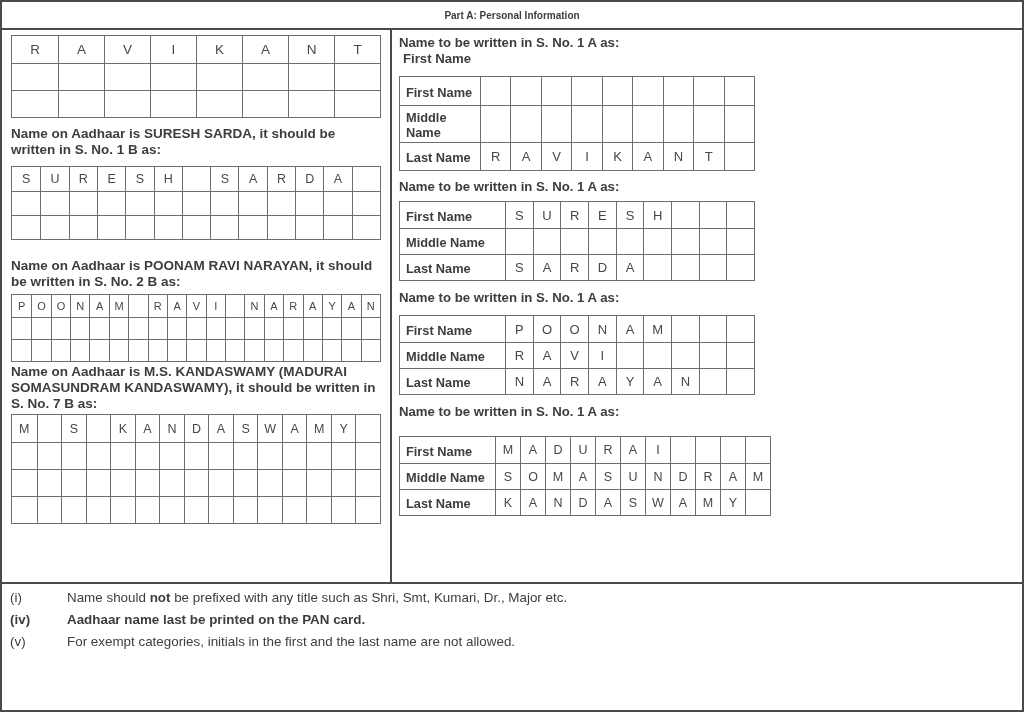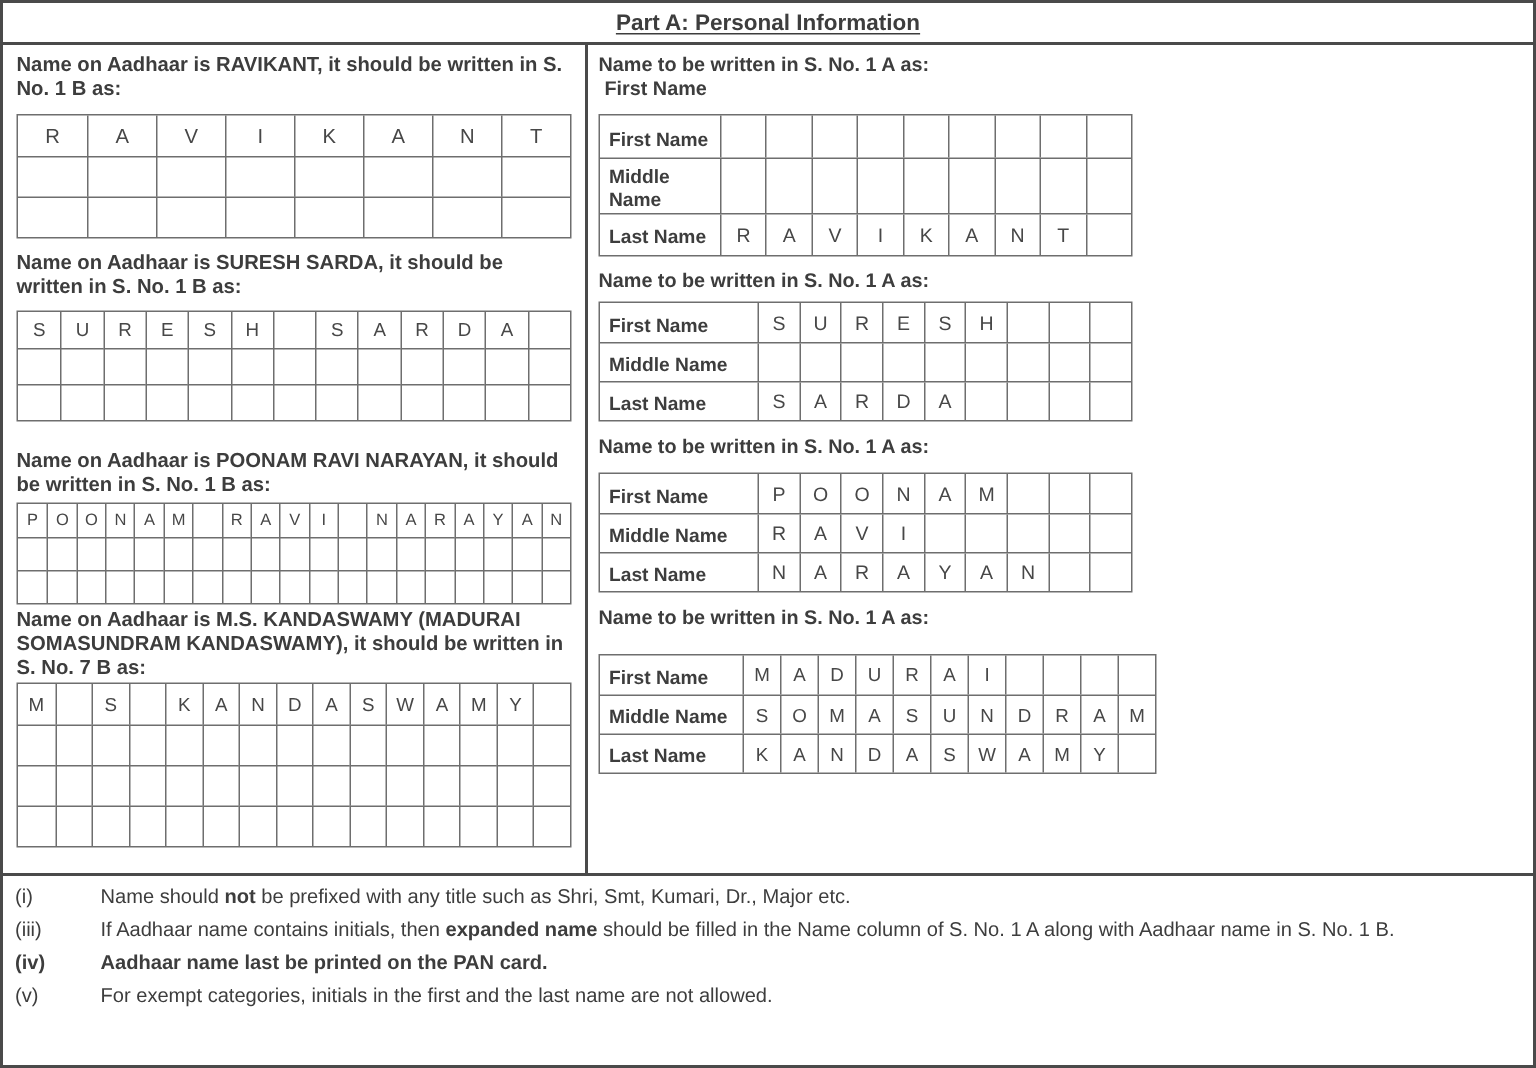--- a/index.html
+++ b/index.html
@@ -16,22 +16,21 @@
     background: #ffffff;
     border: 2px solid #4a4a4a;
     overflow: hidden;
   }
   .header {
     height: 28px;
     border-bottom: 2px solid #4a4a4a;
     display: flex; align-items: center; justify-content: center;
   }
   .title {
-    font-weight: bold; font-size: 15px;
-    text-decoration: underline;
+    font-weight: bold; font-size: 10px;
     text-underline-offset: 2px;
   }
   .main { display: flex; height: 678px; }
   .left-col {
     width: 253px; flex-shrink: 0;
     border-right: 2px solid #4a4a4a;
     padding: 7px 8px;
   }
   .left-label { font-weight: bold; font-size: 13.5px; }
   .content { flex: 1; display: flex; flex-direction: column; min-width: 0; }
@@ -90,21 +89,20 @@
 <body>
 
 <div class="page">
   <div class="header">
     <span class="title">Part A: Personal Information</span>
   </div>
   <div class="main">
     <div class="content">
       <div class="cols">
         <div class="mid-col" id="mid-col">
-            <div class="ex-heading" style="margin-bottom: 9px;">Name on Aadhaar is RAVIKANT, it should be written in S. No. 1 B as:</div>
             <div class="letter-grid" style="grid-template-columns: repeat(8, 1fr); margin-bottom: 8px;">
               <div class="cell" style="height: 27px; font-size: 13.5px;">R</div>
               <div class="cell" style="height: 27px; font-size: 13.5px; border-left: 1px solid rgb(110, 110, 110);">A</div>
               <div class="cell" style="height: 27px; font-size: 13.5px; border-left: 1px solid rgb(110, 110, 110);">V</div>
               <div class="cell" style="height: 27px; font-size: 13.5px; border-left: 1px solid rgb(110, 110, 110);">I</div>
               <div class="cell" style="height: 27px; font-size: 13.5px; border-left: 1px solid rgb(110, 110, 110);">K</div>
               <div class="cell" style="height: 27px; font-size: 13.5px; border-left: 1px solid rgb(110, 110, 110);">A</div>
               <div class="cell" style="height: 27px; font-size: 13.5px; border-left: 1px solid rgb(110, 110, 110);">N</div>
               <div class="cell" style="height: 27px; font-size: 13.5px; border-left: 1px solid rgb(110, 110, 110);">T</div>
               <div class="cell" style="height: 27px; font-size: 13.5px; border-top: 1px solid rgb(110, 110, 110);"></div>
@@ -159,21 +157,21 @@
               <div class="cell" style="height: 24px; font-size: 12.5px; border-left: 1px solid rgb(110, 110, 110); border-top: 1px solid rgb(110, 110, 110);"></div>
               <div class="cell" style="height: 24px; font-size: 12.5px; border-left: 1px solid rgb(110, 110, 110); border-top: 1px solid rgb(110, 110, 110);"></div>
               <div class="cell" style="height: 24px; font-size: 12.5px; border-left: 1px solid rgb(110, 110, 110); border-top: 1px solid rgb(110, 110, 110);"></div>
               <div class="cell" style="height: 24px; font-size: 12.5px; border-left: 1px solid rgb(110, 110, 110); border-top: 1px solid rgb(110, 110, 110);"></div>
               <div class="cell" style="height: 24px; font-size: 12.5px; border-left: 1px solid rgb(110, 110, 110); border-top: 1px solid rgb(110, 110, 110);"></div>
               <div class="cell" style="height: 24px; font-size: 12.5px; border-left: 1px solid rgb(110, 110, 110); border-top: 1px solid rgb(110, 110, 110);"></div>
               <div class="cell" style="height: 24px; font-size: 12.5px; border-left: 1px solid rgb(110, 110, 110); border-top: 1px solid rgb(110, 110, 110);"></div>
               <div class="cell" style="height: 24px; font-size: 12.5px; border-left: 1px solid rgb(110, 110, 110); border-top: 1px solid rgb(110, 110, 110);"></div>
               <div class="cell" style="height: 24px; font-size: 12.5px; border-left: 1px solid rgb(110, 110, 110); border-top: 1px solid rgb(110, 110, 110);"></div>
             </div>
-            <div class="ex-heading" style="margin-bottom: 4px;">Name on Aadhaar is POONAM RAVI NARAYAN, it should be written in S. No. 1 B as:</div>
+            <div class="ex-heading" style="margin-bottom: 4px;">Name on Aadhaar is POONAM RAVI NARAYAN, it should be written in S. No. 2 B as:</div>
             <div class="letter-grid" style="grid-template-columns: repeat(19, 1fr); margin-bottom: 2px;">
               <div class="cell" style="height: 22px; font-size: 11px;">P</div>
               <div class="cell" style="height: 22px; font-size: 11px; border-left: 1px solid rgb(110, 110, 110);">O</div>
               <div class="cell" style="height: 22px; font-size: 11px; border-left: 1px solid rgb(110, 110, 110);">O</div>
               <div class="cell" style="height: 22px; font-size: 11px; border-left: 1px solid rgb(110, 110, 110);">N</div>
               <div class="cell" style="height: 22px; font-size: 11px; border-left: 1px solid rgb(110, 110, 110);">A</div>
               <div class="cell" style="height: 22px; font-size: 11px; border-left: 1px solid rgb(110, 110, 110);">M</div>
               <div class="cell" style="height: 22px; font-size: 11px; border-left: 1px solid rgb(110, 110, 110);"></div>
               <div class="cell" style="height: 22px; font-size: 11px; border-left: 1px solid rgb(110, 110, 110);">R</div>
               <div class="cell" style="height: 22px; font-size: 11px; border-left: 1px solid rgb(110, 110, 110);">A</div>
@@ -455,24 +453,20 @@
               </div>
             </div>
           </div>
       </div>
       <div class="notes" id="notes">
           <div class="note">
             <span class="note-num">(i)</span>
             <div class="note-body"><span>Name should </span><span class="b">not</span><span> be prefixed with any title such as Shri, Smt, Kumari, Dr., Major etc.</span></div>
           </div>
           <div class="note">
-            <span class="note-num">(iii)</span>
-            <div class="note-body"><span>If Aadhaar name contains initials, then </span><span class="b">expanded name</span><span> should be filled in the Name column of S. No. 1 A along with Aadhaar name in S. No. 1 B.</span></div>
-          </div>
-          <div class="note">
             <span class="note-num b">(iv)</span>
             <div class="note-body"><span class="b">Aadhaar name last be printed on the PAN card.</span></div>
           </div>
           <div class="note">
             <span class="note-num">(v)</span>
             <div class="note-body"><span>For exempt categories, initials in the first and the last name are not allowed.</span></div>
           </div>
         </div>
     </div>
   </div>

